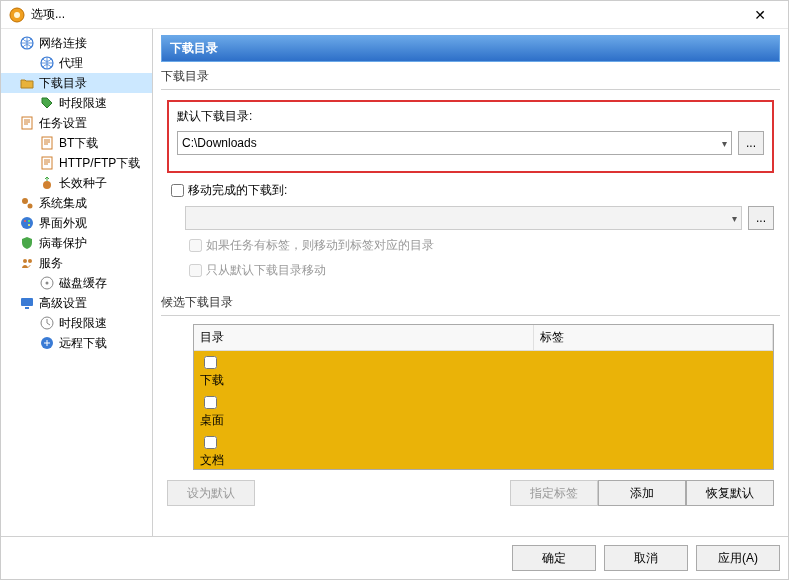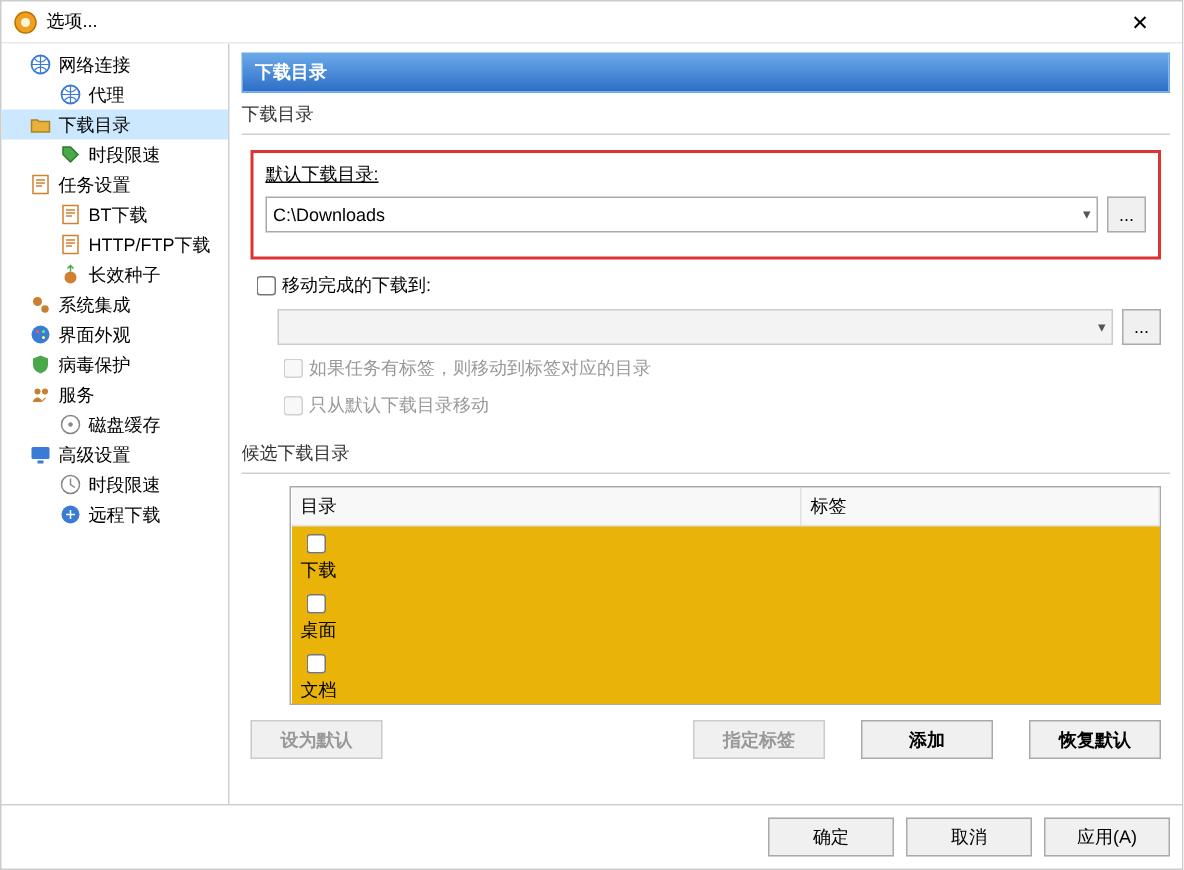--- a/index.html
+++ b/index.html
@@ -17,38 +17,38 @@
 .tree-item .expander { width: 12px; font-size: 10px; color: #666; }
 .tree-item .ticon { width: 16px; height: 16px; margin-right: 4px; display: inline-flex; align-items: center; justify-content: center; }
 .tree-item .label {}
 .content { flex: 1; display: flex; flex-direction: column; padding: 6px 8px 0 8px; overflow: hidden; }
 .section-header { background: linear-gradient(to bottom, #6aa8e8, #2d6fc8); color: #fff; font-weight: bold; padding: 4px 8px; border: 1px solid #6aa8e8; }
 .groupbox { margin-top: 6px; }
 .groupbox .legend { color: #333; margin-bottom: 4px; }
 .groupbox .box { border-top: 1px solid #d0d0d0; padding: 8px 6px 2px 6px; }
 .highlight { border: 2px solid #d33; padding: 6px 8px 10px 8px; margin: 2px 0 8px 0; }
 .row { display: flex; align-items: center; margin-bottom: 6px; }
-.row label { margin-right: 6px; text-decoration: underline; }
+.row label { margin-right: 6px; }
 .combo { flex: 1; height: 24px; border: 1px solid #aaa; padding: 2px 4px; display: flex; align-items: center; background: #fff; }
 .combo .arrow { margin-left: auto; font-size: 10px; color: #555; }
 .combo.disabled { background: #f3f3f3; color: #888; border-color: #ccc; }
 .browse-btn { width: 26px; height: 24px; margin-left: 6px; border: 1px solid #aaa; background: #f0f0f0; display: flex; align-items: center; justify-content: center; cursor: default; }
 .checkbox { display: flex; align-items: center; margin-bottom: 6px; }
 .checkbox input { margin-right: 4px; }
 .checkbox.disabled { color: #999; }
 .sub { margin-left: 18px; }
 .list { border: 1px solid #aaa; height: 146px; background: #eab308; overflow: auto; margin-left: 26px; }
 .list-header { display: flex; background: #f8f8f8; border-bottom: 1px solid #ddd; }
 .list-header .col { padding: 4px 6px; border-right: 1px solid #e0e0e0; }
 .col-dir { width: 340px; }
 .col-tag { flex: 1; }
 .list-row { display: flex; align-items: flex-start; padding: 2px 6px; flex-direction: column; }
 .list-row input { margin-right: 6px; }
 .list-row.sel { font-weight: bold; }
-.btnrow { display: flex; gap: 24px; margin: 10px 0 6px 0; font-weight: bold; }
+.btnrow { display: flex; gap: 0; margin: 10px 0 6px 0; }
 .btn { width: 88px; height: 26px; border: 1px solid #aaa; background: #f0f0f0; display: flex; align-items: center; justify-content: center; cursor: default; }
 .btn.disabled { color: #999; border-color: #ccc; }
 .btn.spacer { flex: 1; border: none; background: transparent; }
 .footer { border-top: 1px solid #d0d0d0; padding: 8px; display: flex; justify-content: flex-end; gap: 8px; }
 .footer .btn { width: 84px; }
 svg { display: block; }
 </style>
 </head>
 <body>
 

